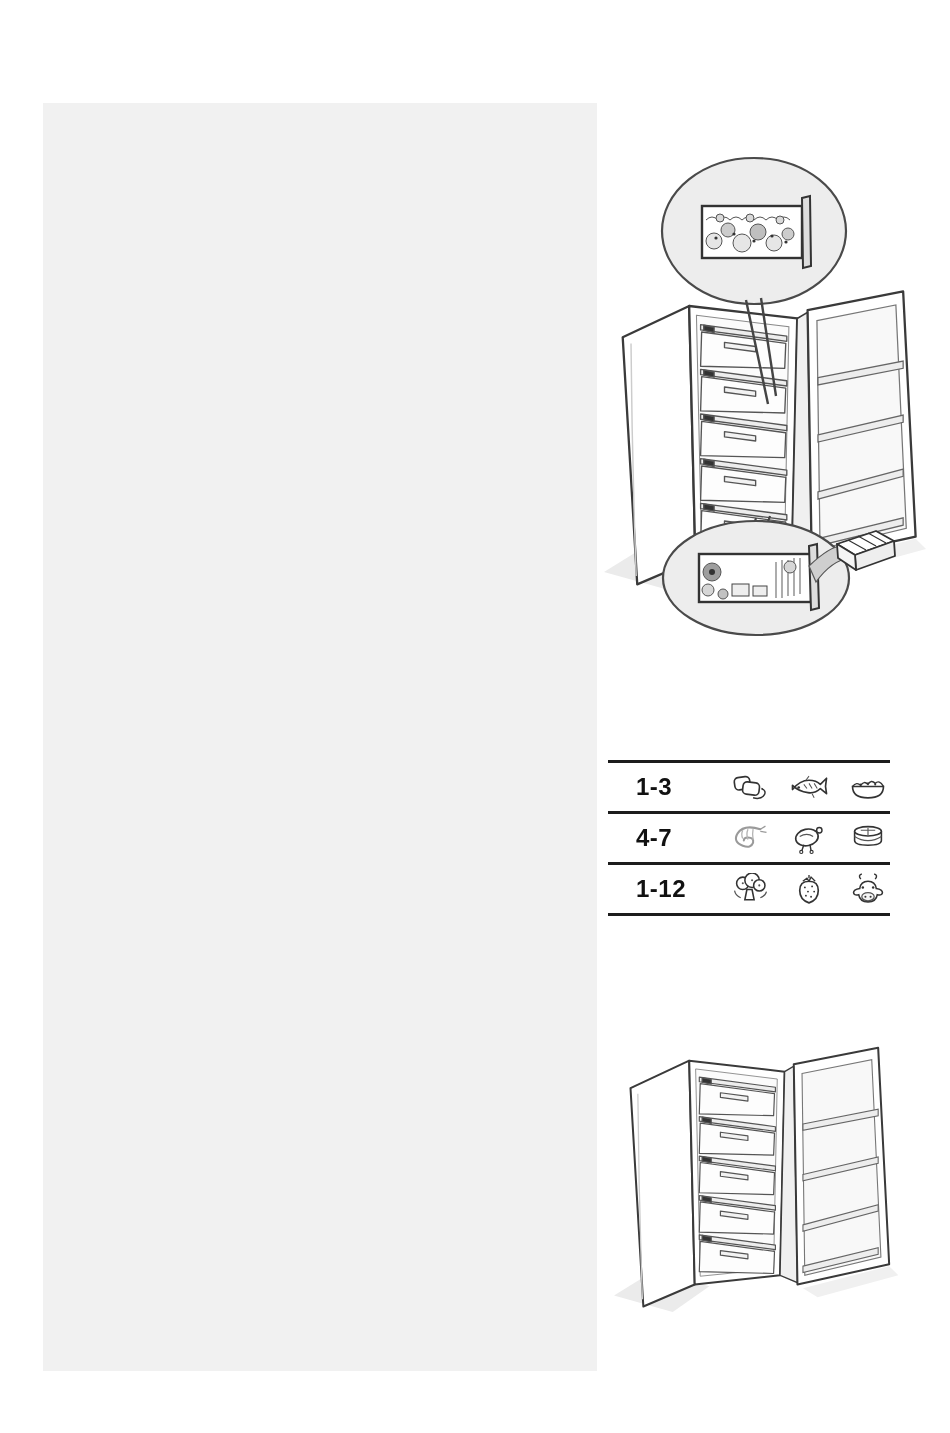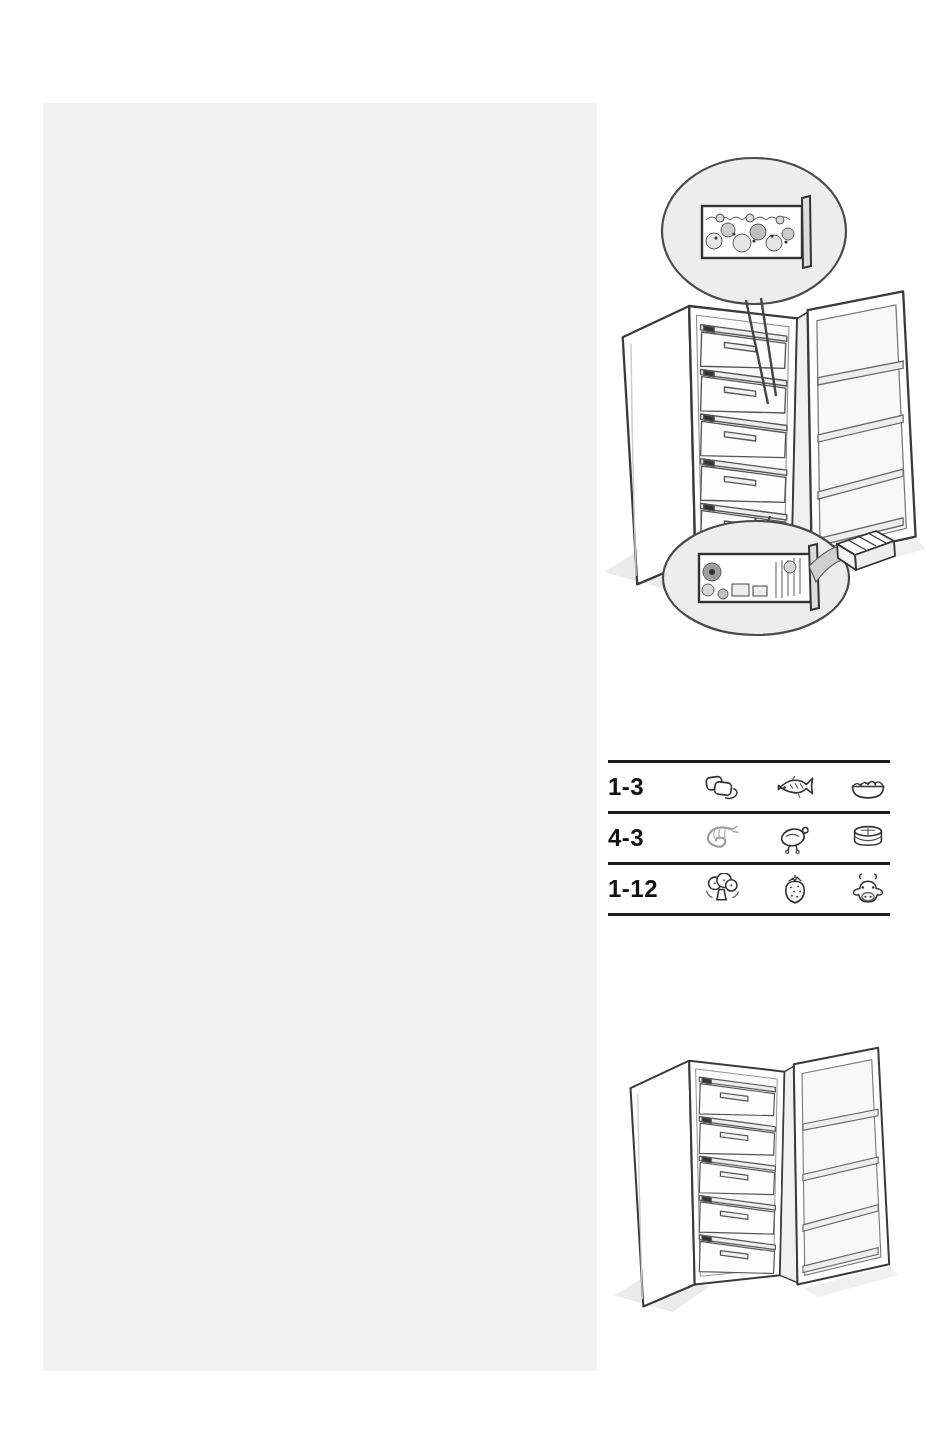--- a/index.html
+++ b/index.html
@@ -17,21 +17,21 @@
   .months-table{
     position:absolute;left:608px;top:760px;width:282px;
     border-top:3px solid #1c1c1c;
   }
   .mt-row{
     height:48px;border-bottom:3px solid #1c1c1c;
     display:flex;align-items:center;
   }
   .mt-label{
     width:86px;font-weight:bold;font-size:24px;line-height:1;
-    color:#111;letter-spacing:.5px;flex:none;
+    color:#111;letter-spacing:.5px;flex:none;margin-left:28px;
   }
   .mt-icons{
     flex:1;display:flex;align-items:center;justify-content:space-between;
     padding:0 2px 0 8px;
   }
   .food-icon{width:40px;height:33px;display:block;}
 </style>
 </head>
 <body>
 
@@ -174,21 +174,21 @@
         <path d="M4,15 q0,11 15,11 q15,0 15,-11 z" fill="#ffffff" stroke="#333333" stroke-width="1.6"></path>
         <path d="M4,15 q4,-5 8,-1 q3,-5 7,-1 q3,-5 7,-1 q4,-4 8,3" fill="none" stroke="#333333" stroke-width="1.4"></path>
         <circle cx="12" cy="13" r="1" fill="#333333"></circle>
           <circle cx="19" cy="12" r="1" fill="#333333"></circle>
           <circle cx="26" cy="13" r="1" fill="#333333"></circle>
       </svg>
     </span>
   </div>
 
   <div class="mt-row">
-    <span class="mt-label">4-3</span>
+    <span class="mt-label">4-7</span>
     <span class="mt-icons">
       <svg class="food-icon" viewBox="0 0 38 32">
         <path d="M29,7 q-16,-5 -22,4 q-5,8 5,12 q8,3 10,-3 q1,-5 -5,-5 q-4,0 -4,3" fill="none" stroke="#9a9a9a" stroke-width="2" stroke-linecap="round"></path>
         <path d="M12,8 q-2,4 0,8 M17,7 q-2,5 0,10 M22,7 q-1,5 0,10" stroke="#b5b5b5" stroke-width="1.3" fill="none"></path>
         <path d="M29,7 l5,-3 M29,9 l6,1" stroke="#9a9a9a" stroke-width="1.2" fill="none"></path>
       </svg>
       <svg class="food-icon" viewBox="0 0 38 32">
         <ellipse cx="17" cy="15" rx="11" ry="8" transform="rotate(-12 17 15)" fill="#ffffff" stroke="#333333" stroke-width="1.6"></ellipse>
         <path d="M10,14 q7,-4 13,0" fill="none" stroke="#555555" stroke-width="1.1"></path>
         <circle cx="29" cy="8" r="2.6" fill="#ffffff" stroke="#333333" stroke-width="1.4"></circle>

